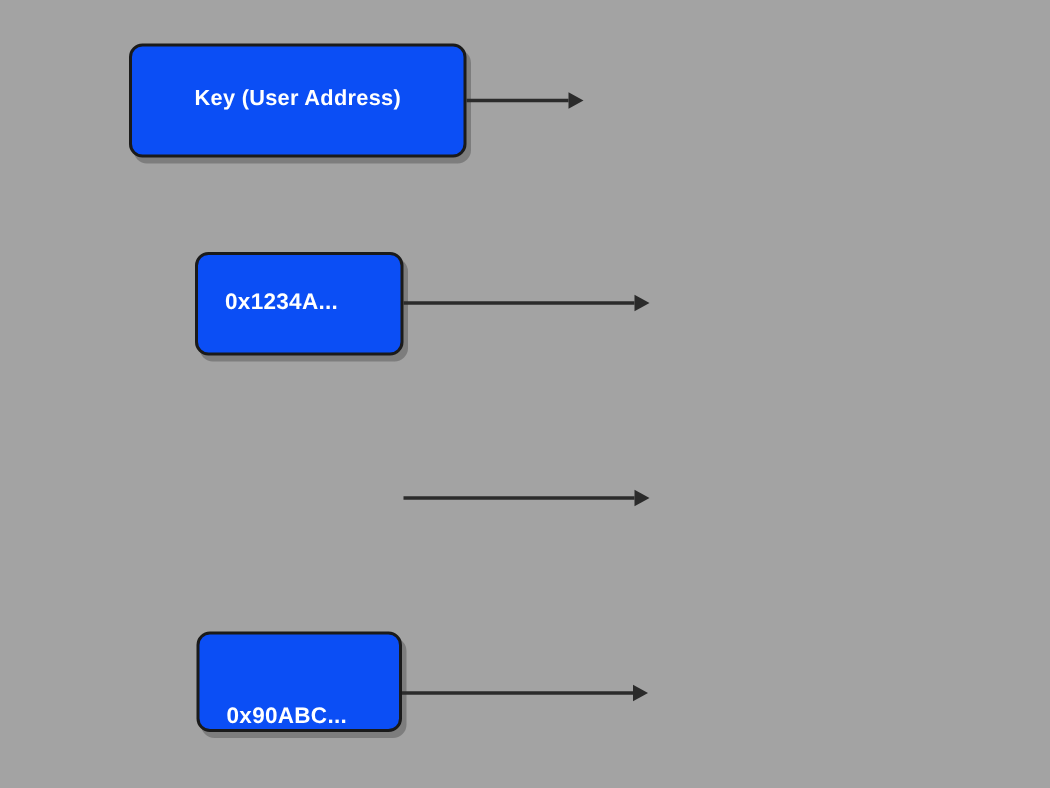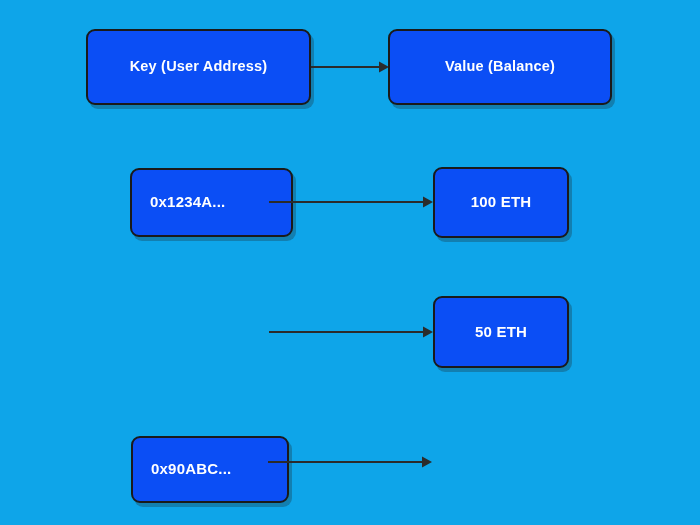--- a/index.html
+++ b/index.html
@@ -10,21 +10,21 @@
     width: 700px;
     height: 525px;
     background: #fefefe;
     font-family: "Liberation Sans", sans-serif;
     overflow: hidden;
   }
   #canvas {
     position: relative;
     width: 700px;
     height: 525px;
-    background: #0ea5e9;
+    background: #a3a3a3;
   }
   .node {
     position: absolute;
     box-sizing: border-box;
     background: #0b4ef5;
     border: 2px solid #1a1a1a;
     border-radius: 9px;
     box-shadow: 3px 4px 0 rgba(30,30,30,0.28);
     display: flex;
     align-items: center;
@@ -74,52 +74,43 @@
     <span class="label">Key (User Address)</span>
   </div>
 
   <div class="connector" style="left:311px; top:55px; width:79px;">
     <svg width="79" height="24" viewBox="0 0 79 24">
       <line x1="0" y1="12" x2="68" y2="12" stroke="#2b2b2b" stroke-width="2.2"></line>
       <polygon points="68,6.5 78,12 68,17.5" fill="#2b2b2b"></polygon>
     </svg>
   </div>
 
-  <div class="node center header-node" style="left:388px; top:29px; width:224px; height:76px;">
-    <span class="label">Value (Balance)</span>
-  </div>
 
-  <div class="node leftalign key-node" style="left:130px; top:168px; width:163px; height:69px;">
+  <div class="node leftalign key-node" style="left:130px; top:168px; width:139px; height:69px;">
     <span class="label">0x1234A...</span>
   </div>
 
   <div class="connector" style="left:269px; top:190px; width:165px;">
     <svg width="165" height="24" viewBox="0 0 165 24">
       <line x1="0" y1="12" x2="154" y2="12" stroke="#2b2b2b" stroke-width="2.2"></line>
       <polygon points="154,6.5 164,12 154,17.5" fill="#2b2b2b"></polygon>
     </svg>
   </div>
 
-  <div class="node center value-node" style="left:433px; top:167px; width:136px; height:71px;">
-    <span class="label">100 ETH</span>
-  </div>
 
 
   <div class="connector" style="left:269px; top:320px; width:165px;">
     <svg width="165" height="24" viewBox="0 0 165 24">
       <line x1="0" y1="12" x2="154" y2="12" stroke="#2b2b2b" stroke-width="2.2"></line>
       <polygon points="154,6.5 164,12 154,17.5" fill="#2b2b2b"></polygon>
     </svg>
   </div>
 
-  <div class="node center value-node" style="left:433px; top:296px; width:136px; height:72px;">
-    <span class="label">50 ETH</span>
-  </div>
 
-  <div class="node leftalign key-node" style="left:131px; top:436px; width:158px; height:67px;">
+  <div class="node leftalign key-node" style="left:131px; top:421px; width:137px; height:67px;align-items:flex-end;">
     <span class="label">0x90ABC...</span>
   </div>
 
   <div class="connector" style="left:268px; top:450px; width:165px;">
     <svg width="165" height="24" viewBox="0 0 165 24">
       <line x1="0" y1="12" x2="154" y2="12" stroke="#2b2b2b" stroke-width="2.2"></line>
       <polygon points="154,6.5 164,12 154,17.5" fill="#2b2b2b"></polygon>
     </svg>
   </div>
 

